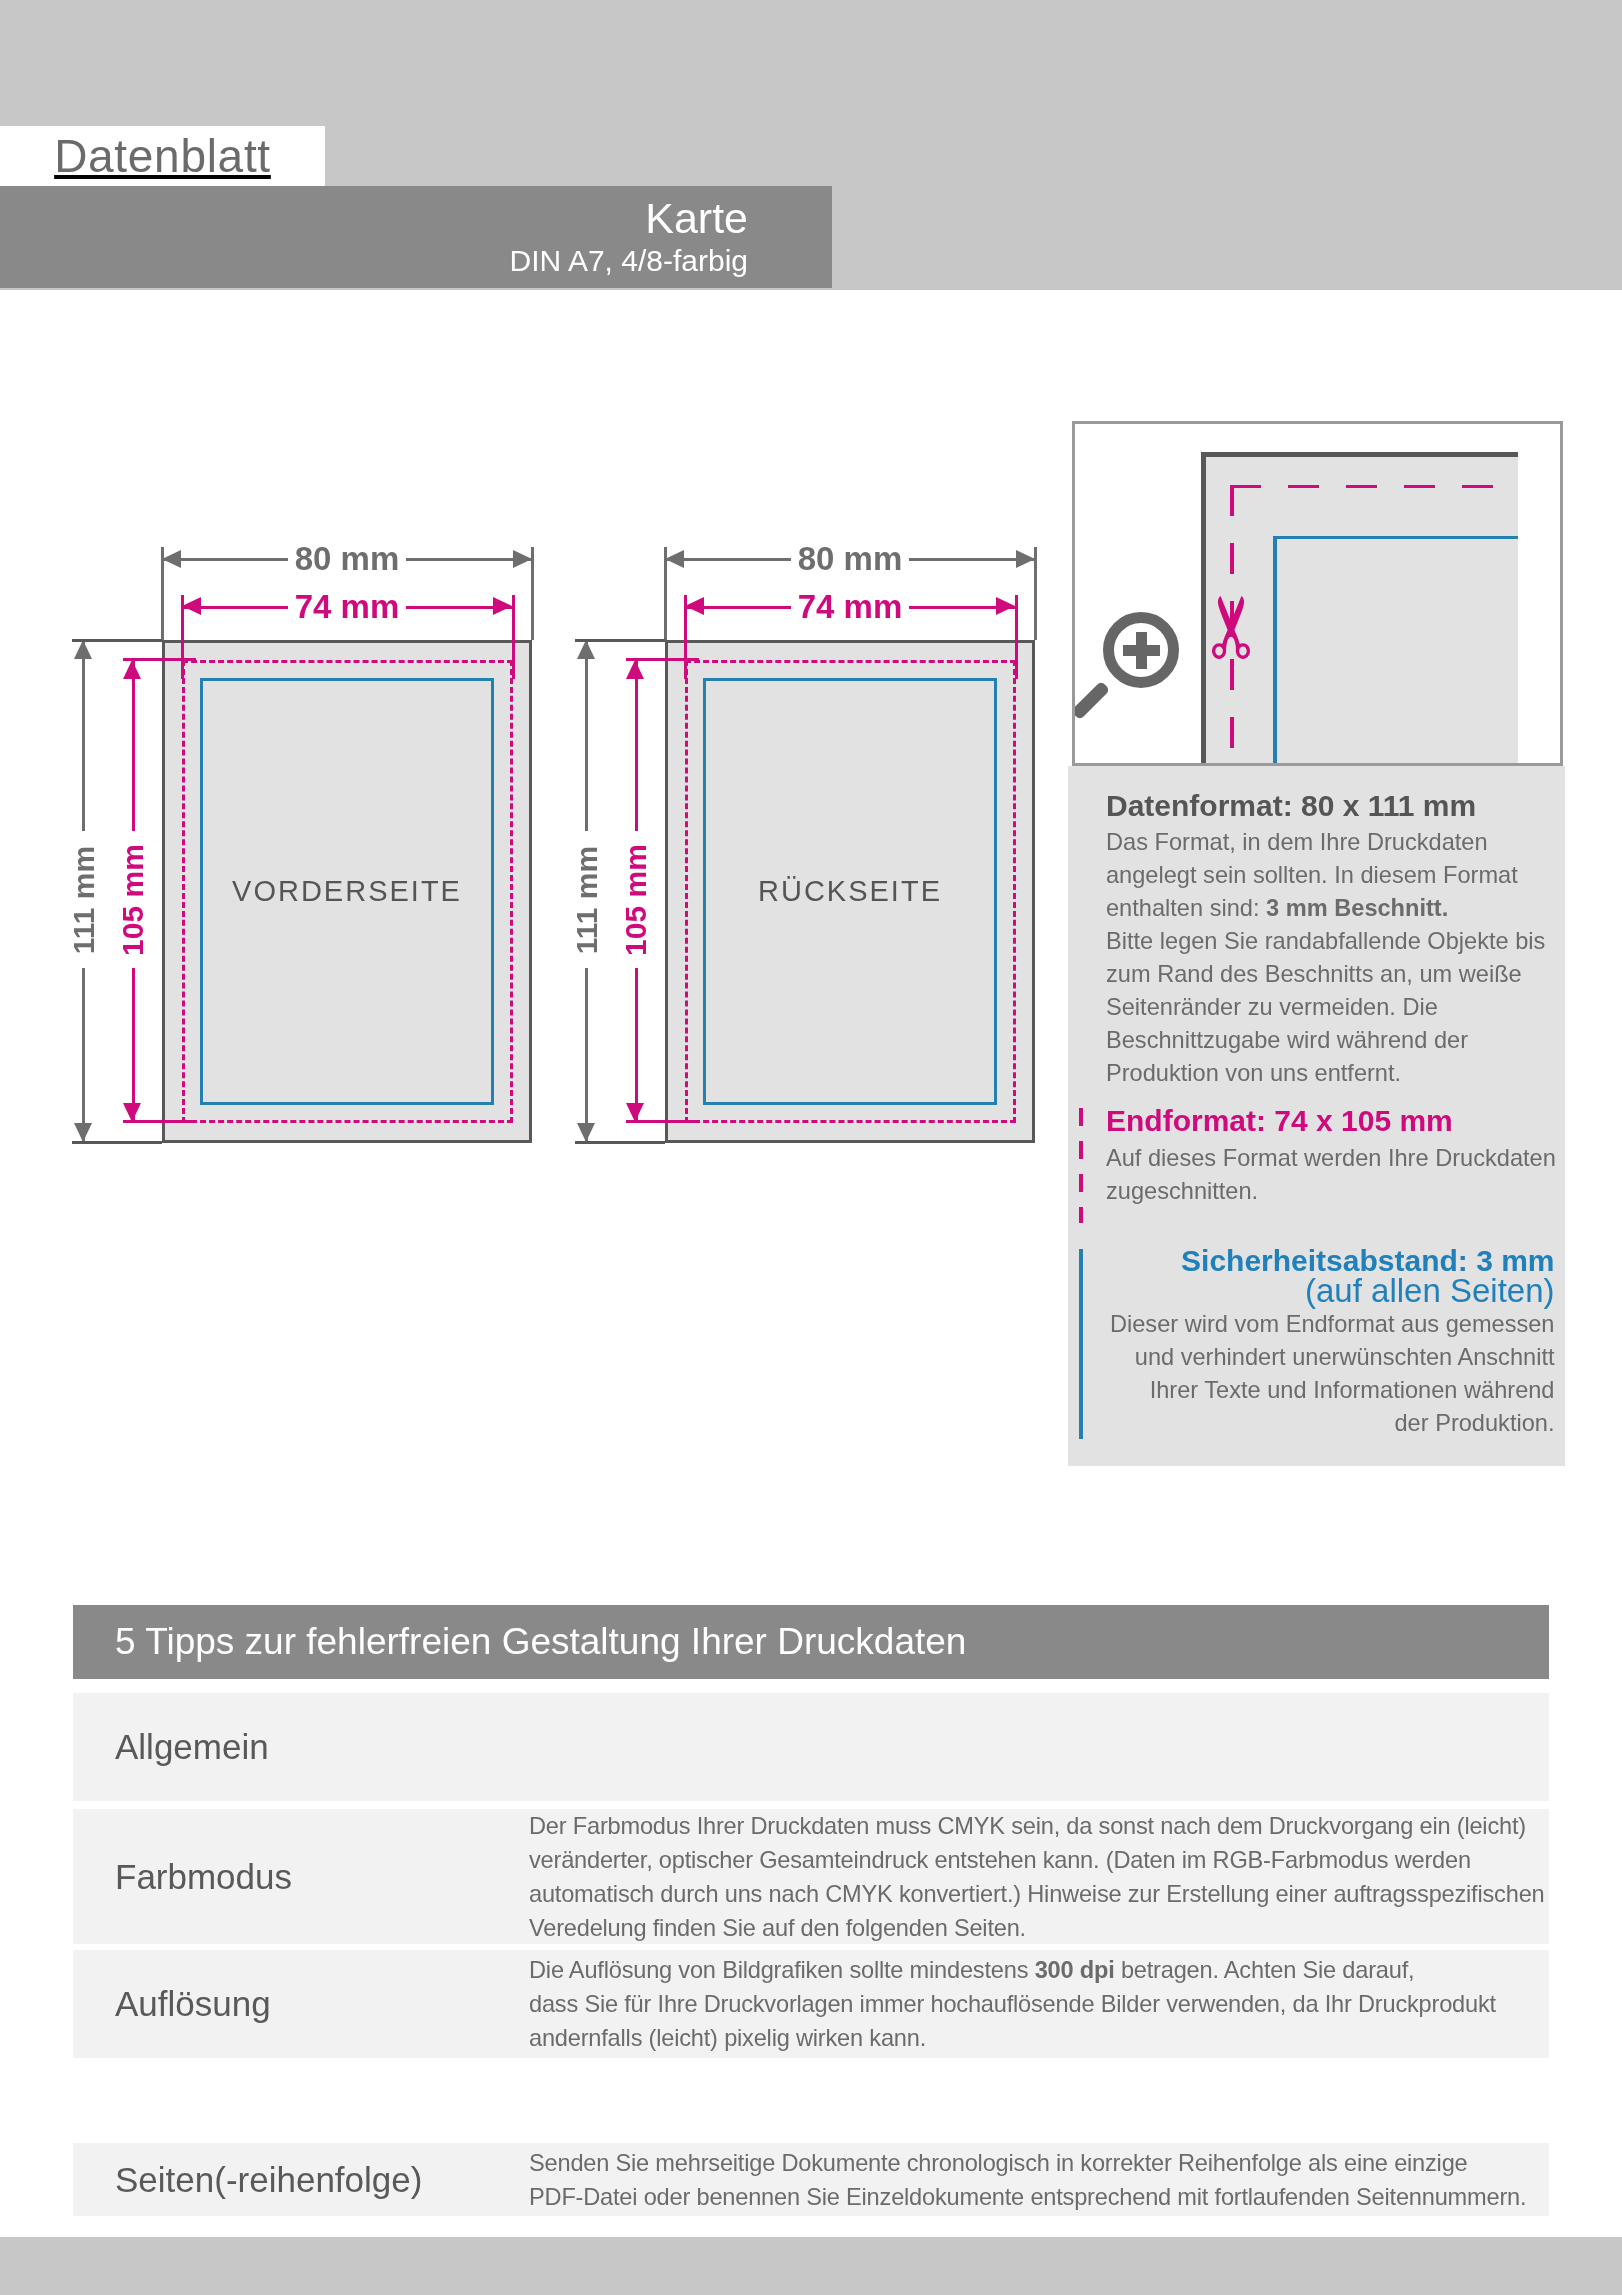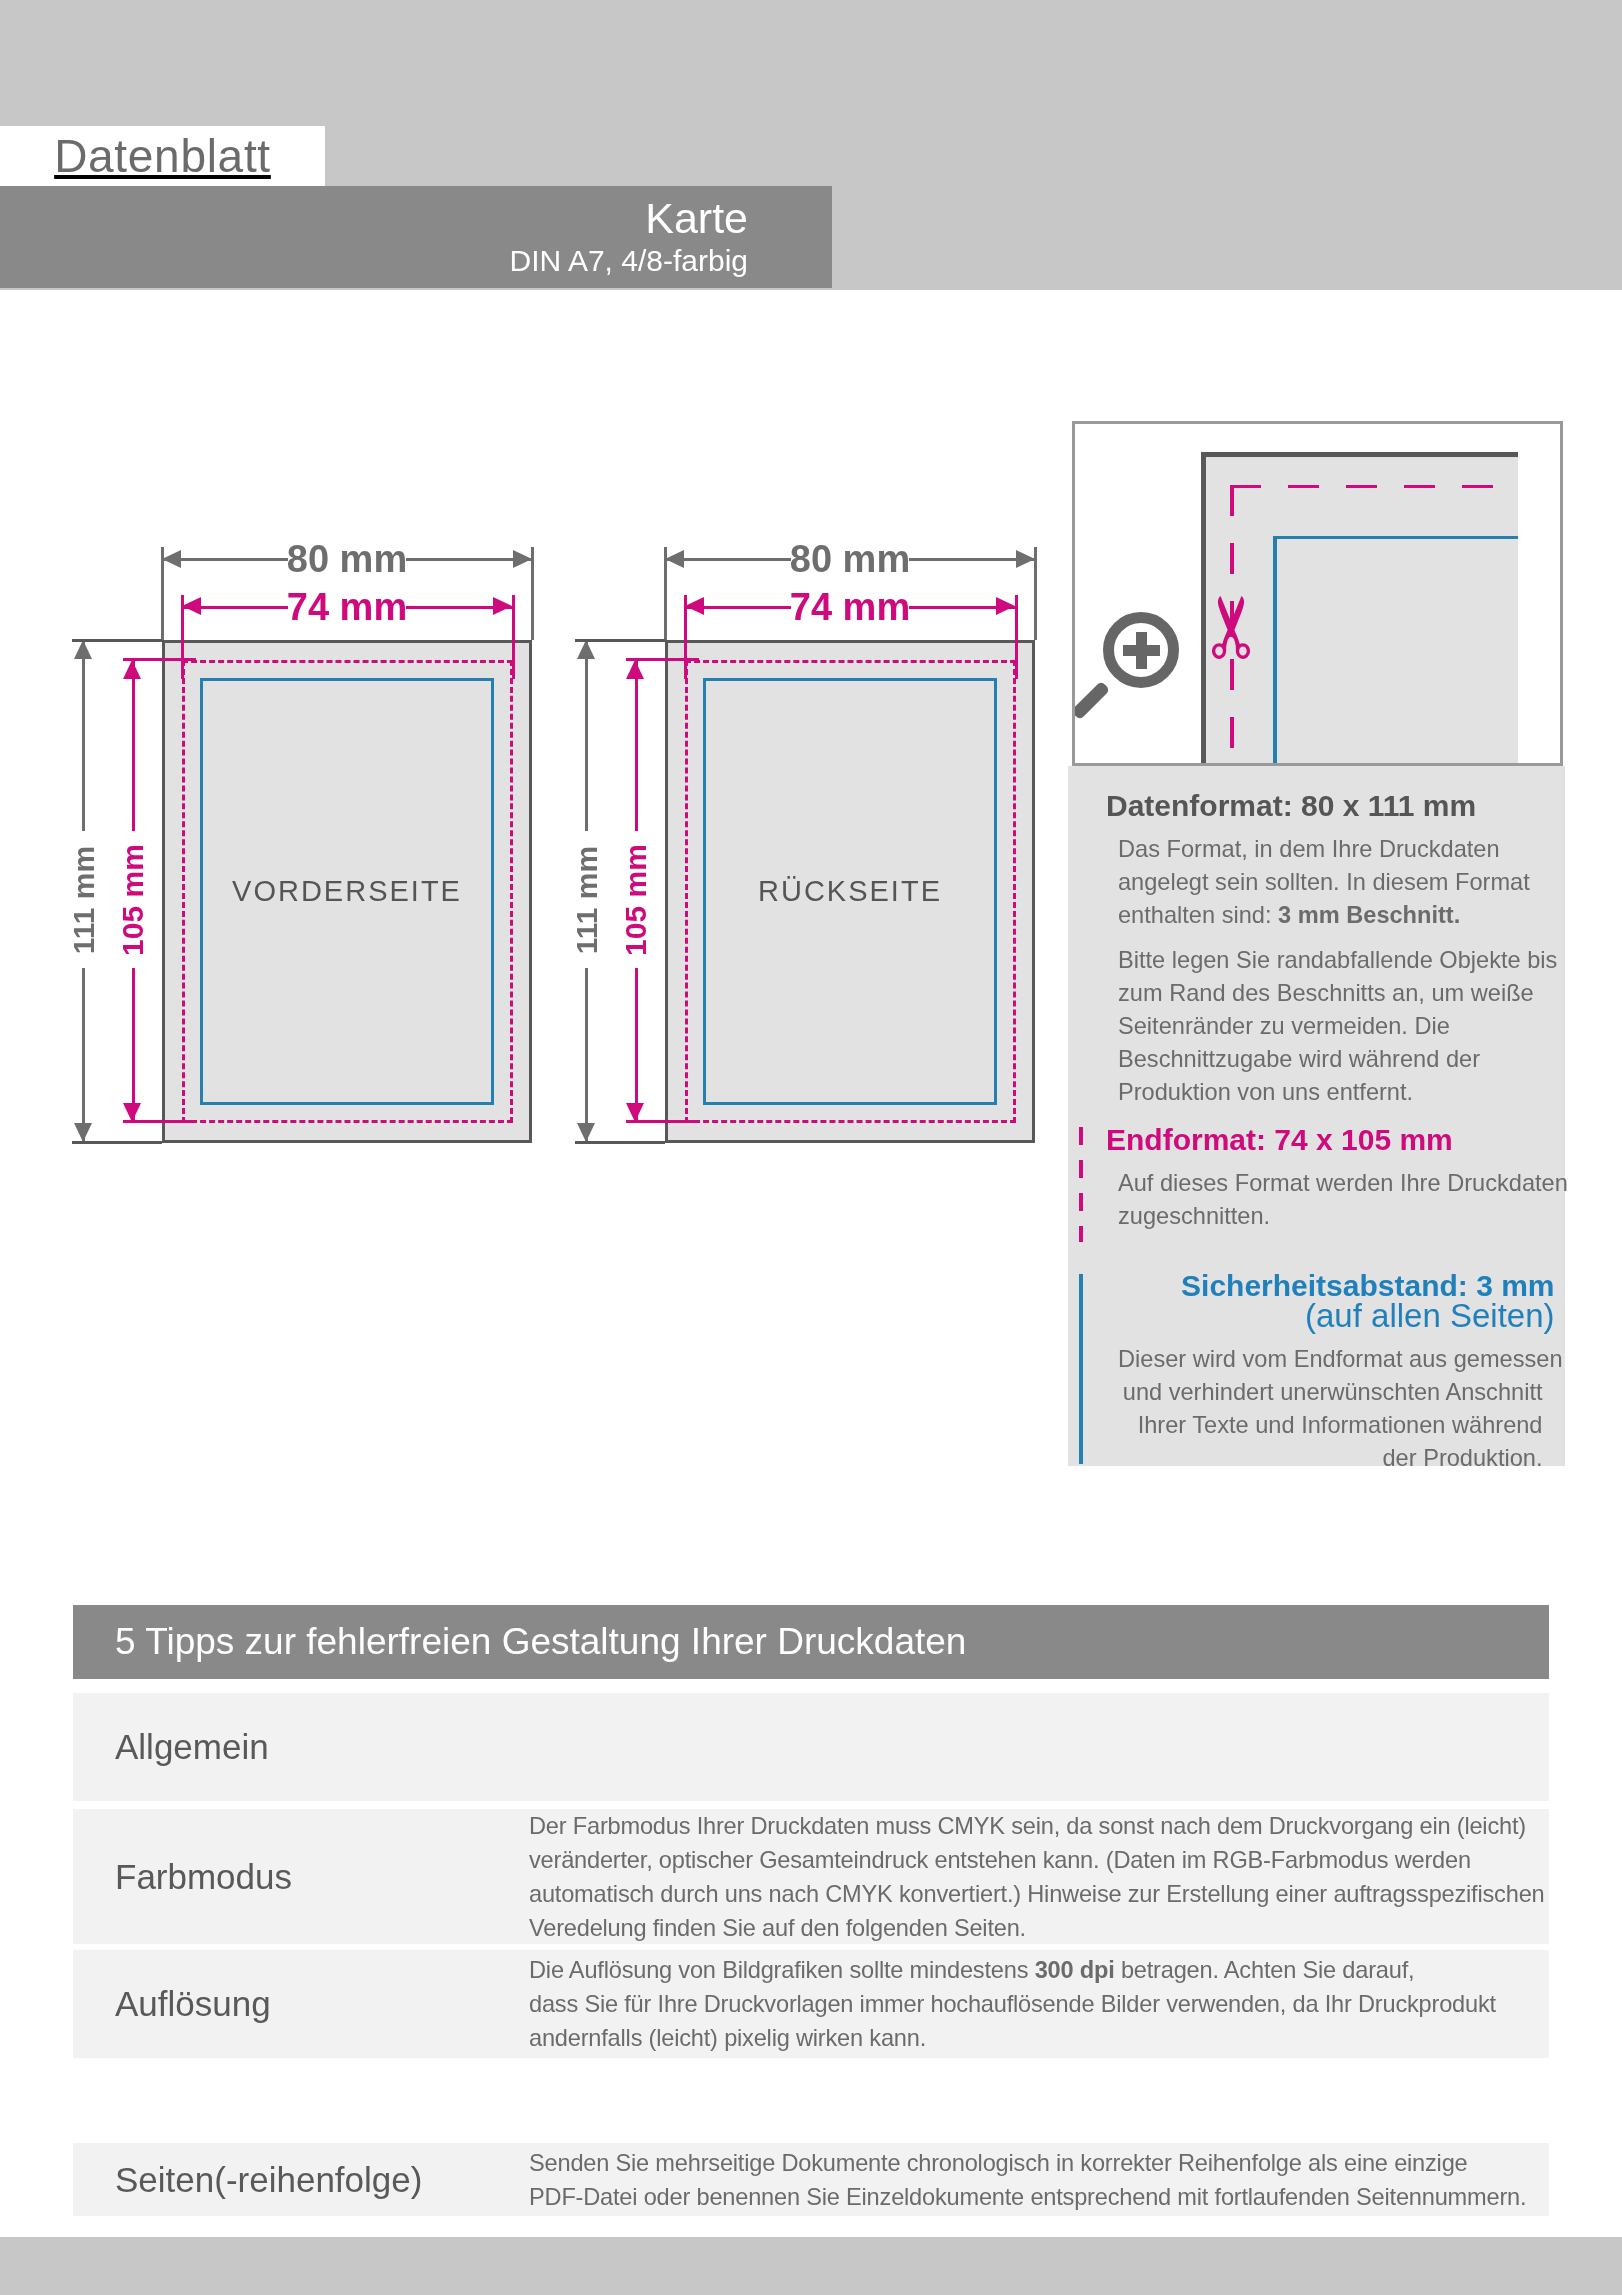--- a/index.html
+++ b/index.html
@@ -18,21 +18,21 @@
   .banner .subtitle{font-size:30px;line-height:37px;}
 
   
   .diagram{position:absolute;left:0;top:0;width:0;height:0;}
   .diagram.back{left:503px;}
   .diagram *{position:absolute;}
   .seg{background:#6e6e6e;}
   .seg.m{background:#cf0a7c;}
   .conn{background:#58585a;height:3.3px;}
   .conn.m{background:#cf0a7c;}
-  .dim-label{font-size:38px;font-weight:bold;color:#6e6e6e;white-space:nowrap;
+  .dim-label{font-size:33px;font-weight:bold;color:#6e6e6e;white-space:nowrap;
              transform:translate(-50%,-50%);}
   .dim-label.m{color:#cf0a7c;}
   .dim-label.vert{transform:translate(-50%,-50%) rotate(-90deg);font-size:30px;}
   .tri{width:0;height:0;border-style:solid;}
   .tri-l{border-width:9.8px 19.6px 9.8px 0;border-color:transparent #6e6e6e transparent transparent;}
   .tri-r{border-width:9.8px 0 9.8px 19.6px;border-color:transparent transparent transparent #6e6e6e;}
   .tri-u{border-width:0 9.8px 19.6px 9.8px;border-color:transparent transparent #6e6e6e transparent;}
   .tri-d{border-width:19.6px 9.8px 0 9.8px;border-color:#6e6e6e transparent transparent transparent;}
   .tri.m.tri-l{border-right-color:#cf0a7c;}
   .tri.m.tri-r{border-left-color:#cf0a7c;}
@@ -65,21 +65,21 @@
   .illus-blue-v{position:absolute;left:67px;top:79px;width:3.9px;bottom:0;background:#2580b2;}
   .illus-blue-h{position:absolute;left:67px;top:79px;right:0;height:3.9px;background:#2580b2;}
   .scissors{position:absolute;left:26px;top:170px;transform:translate(-50%,-50%) rotate(-90deg);
             font-size:85px;color:#cf0a7c;line-height:1;}
 
   
   .info-panel{position:absolute;left:1068px;top:766px;width:497px;height:700px;background:#e2e2e2;
               box-sizing:border-box;padding:23.6px 10.5px 0 38px;color:#6b6b6b;
               font-size:23.6px;line-height:33px;}
   .info-panel h3{margin:0 0 5.2px 0;font-size:30px;line-height:31px;color:#555;}
-  .info-panel p{margin:12px;white-space:nowrap;}
+  .info-panel p{margin:0;white-space:nowrap;}
   .block{position:relative;}
   .block .vline{position:absolute;left:-27.5px;width:4.6px;}
   .vline.dashed{background:repeating-linear-gradient(180deg,#cf0a7c 0 18.3px,rgba(0,0,0,0) 18.3px 33px);}
   .vline.solid{background:#2580b2;}
   .blk-end{margin-top:15.7px;}
   .blk-end h3{color:#cf0a7c;}
   .blk-safe{margin-top:37px;text-align:right;}
   .blk-safe h3{color:#2080bb;margin-bottom:0;}
   .blk-safe .sub{color:#2080bb;font-size:33px;line-height:30px;margin-bottom:2.6px;}
   .note{margin-top:33px;}

